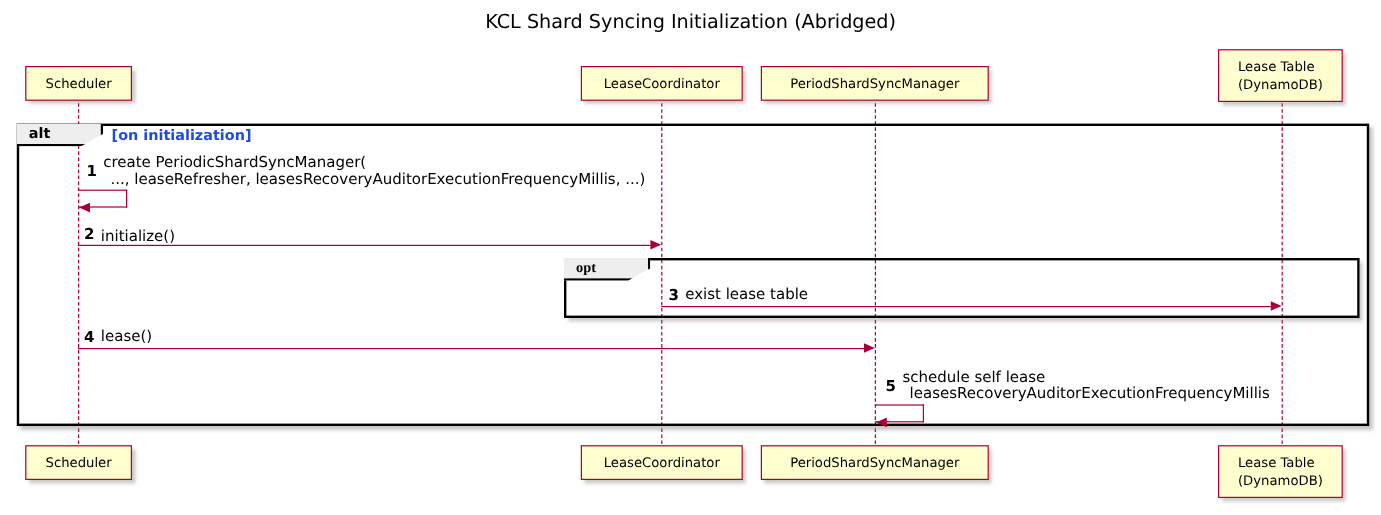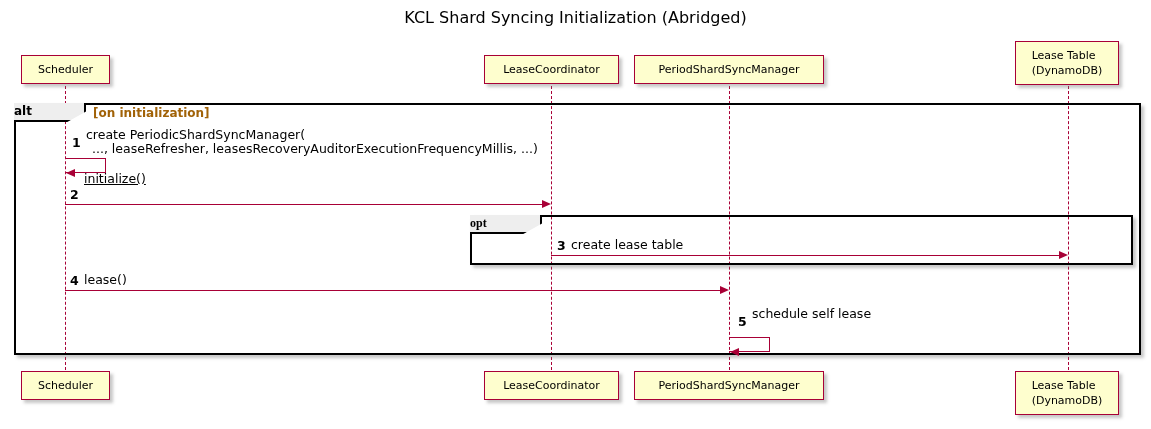--- a/index.html
+++ b/index.html
@@ -66,28 +66,29 @@
     position: absolute;
     box-sizing: border-box;
     background: #EEEEEE;
     border-right: 2px solid #000000;
     border-bottom: 2px solid #000000;
     font-size: 12px;
     font-weight: bold;
     color: #000000;
     height: 19px;
     line-height: 17px;
+    padding-left: 10px;
     padding-right: 20px;
     clip-path: polygon(0 0, 100% 0, 100% 45%, 74% 100%, 0 100%);
   }
   .frag-cond {
     position: absolute;
     font-size: 12px;
     font-weight: bold;
-    color: #a16207;
+    color: #1d4ed8;
     white-space: nowrap;
   }
   
   .msg-line {
     position: absolute;
     height: 0;
     border-top: 1.5px solid #A80036;
   }
   .arrowhead {
     position: absolute;
@@ -168,32 +169,33 @@
   <div class="fragment" style="left:470px; top:215px; width:663px; height:50px;"></div>
   <div class="frag-label" style="left:470px; top:215px; width:72px;font-family:Liberation Serif, serif;">opt</div>
 
   <div class="msg-num" style="left:72px; top:135px;">1</div>
   <div class="msg-label" style="left:92px; top:142px;">..., leaseRefresher, leasesRecoveryAuditorExecutionFrequencyMillis, ...)</div>
   <div class="msg-label" style="left:86px; top:128px;">create PeriodicShardSyncManager(</div>
   <div class="selfmsg" style="left:65px; top:158px; width:41px; height:15px;"></div>
   <div class="arrowhead arrow-left" style="left:66px; top:169px;"></div>
 
   <div class="msg-num" style="left:70px; top:187px;">2</div>
-  <div class="msg-label" style="left:84px; top:172px;text-decoration:underline;">initialize()</div>
+  <div class="msg-label" style="left:84px; top:190px;">initialize()</div>
   <div class="msg-line" style="left:65px; top:204px; width:477px;"></div>
   <div class="arrowhead arrow-right" style="left:542px; top:200px;"></div>
 
   <div class="msg-num" style="left:557px; top:238px;">3</div>
-  <div class="msg-label" style="left:571px; top:238px;">create lease table</div>
+  <div class="msg-label" style="left:571px; top:238px;">exist lease table</div>
   <div class="msg-line" style="left:551px; top:255px; width:508px;"></div>
   <div class="arrowhead arrow-right" style="left:1059px; top:251px;"></div>
 
   <div class="msg-num" style="left:70px; top:273px;">4</div>
   <div class="msg-label" style="left:84px; top:273px;">lease()</div>
   <div class="msg-line" style="left:65px; top:290px; width:655px;"></div>
   <div class="arrowhead arrow-right" style="left:720px; top:286px;"></div>
 
   <div class="msg-num" style="left:738px; top:314px;">5</div>
   <div class="msg-label" style="left:752px; top:307px;">schedule self lease</div>
+  <div class="msg-label" style="left:758px; top:321px;">leasesRecoveryAuditorExecutionFrequencyMillis</div>
   <div class="selfmsg" style="left:729px; top:337px; width:41px; height:15px;"></div>
   <div class="arrowhead arrow-left" style="left:730px; top:348px;"></div>
 
 </div>
 
 </body></html>

